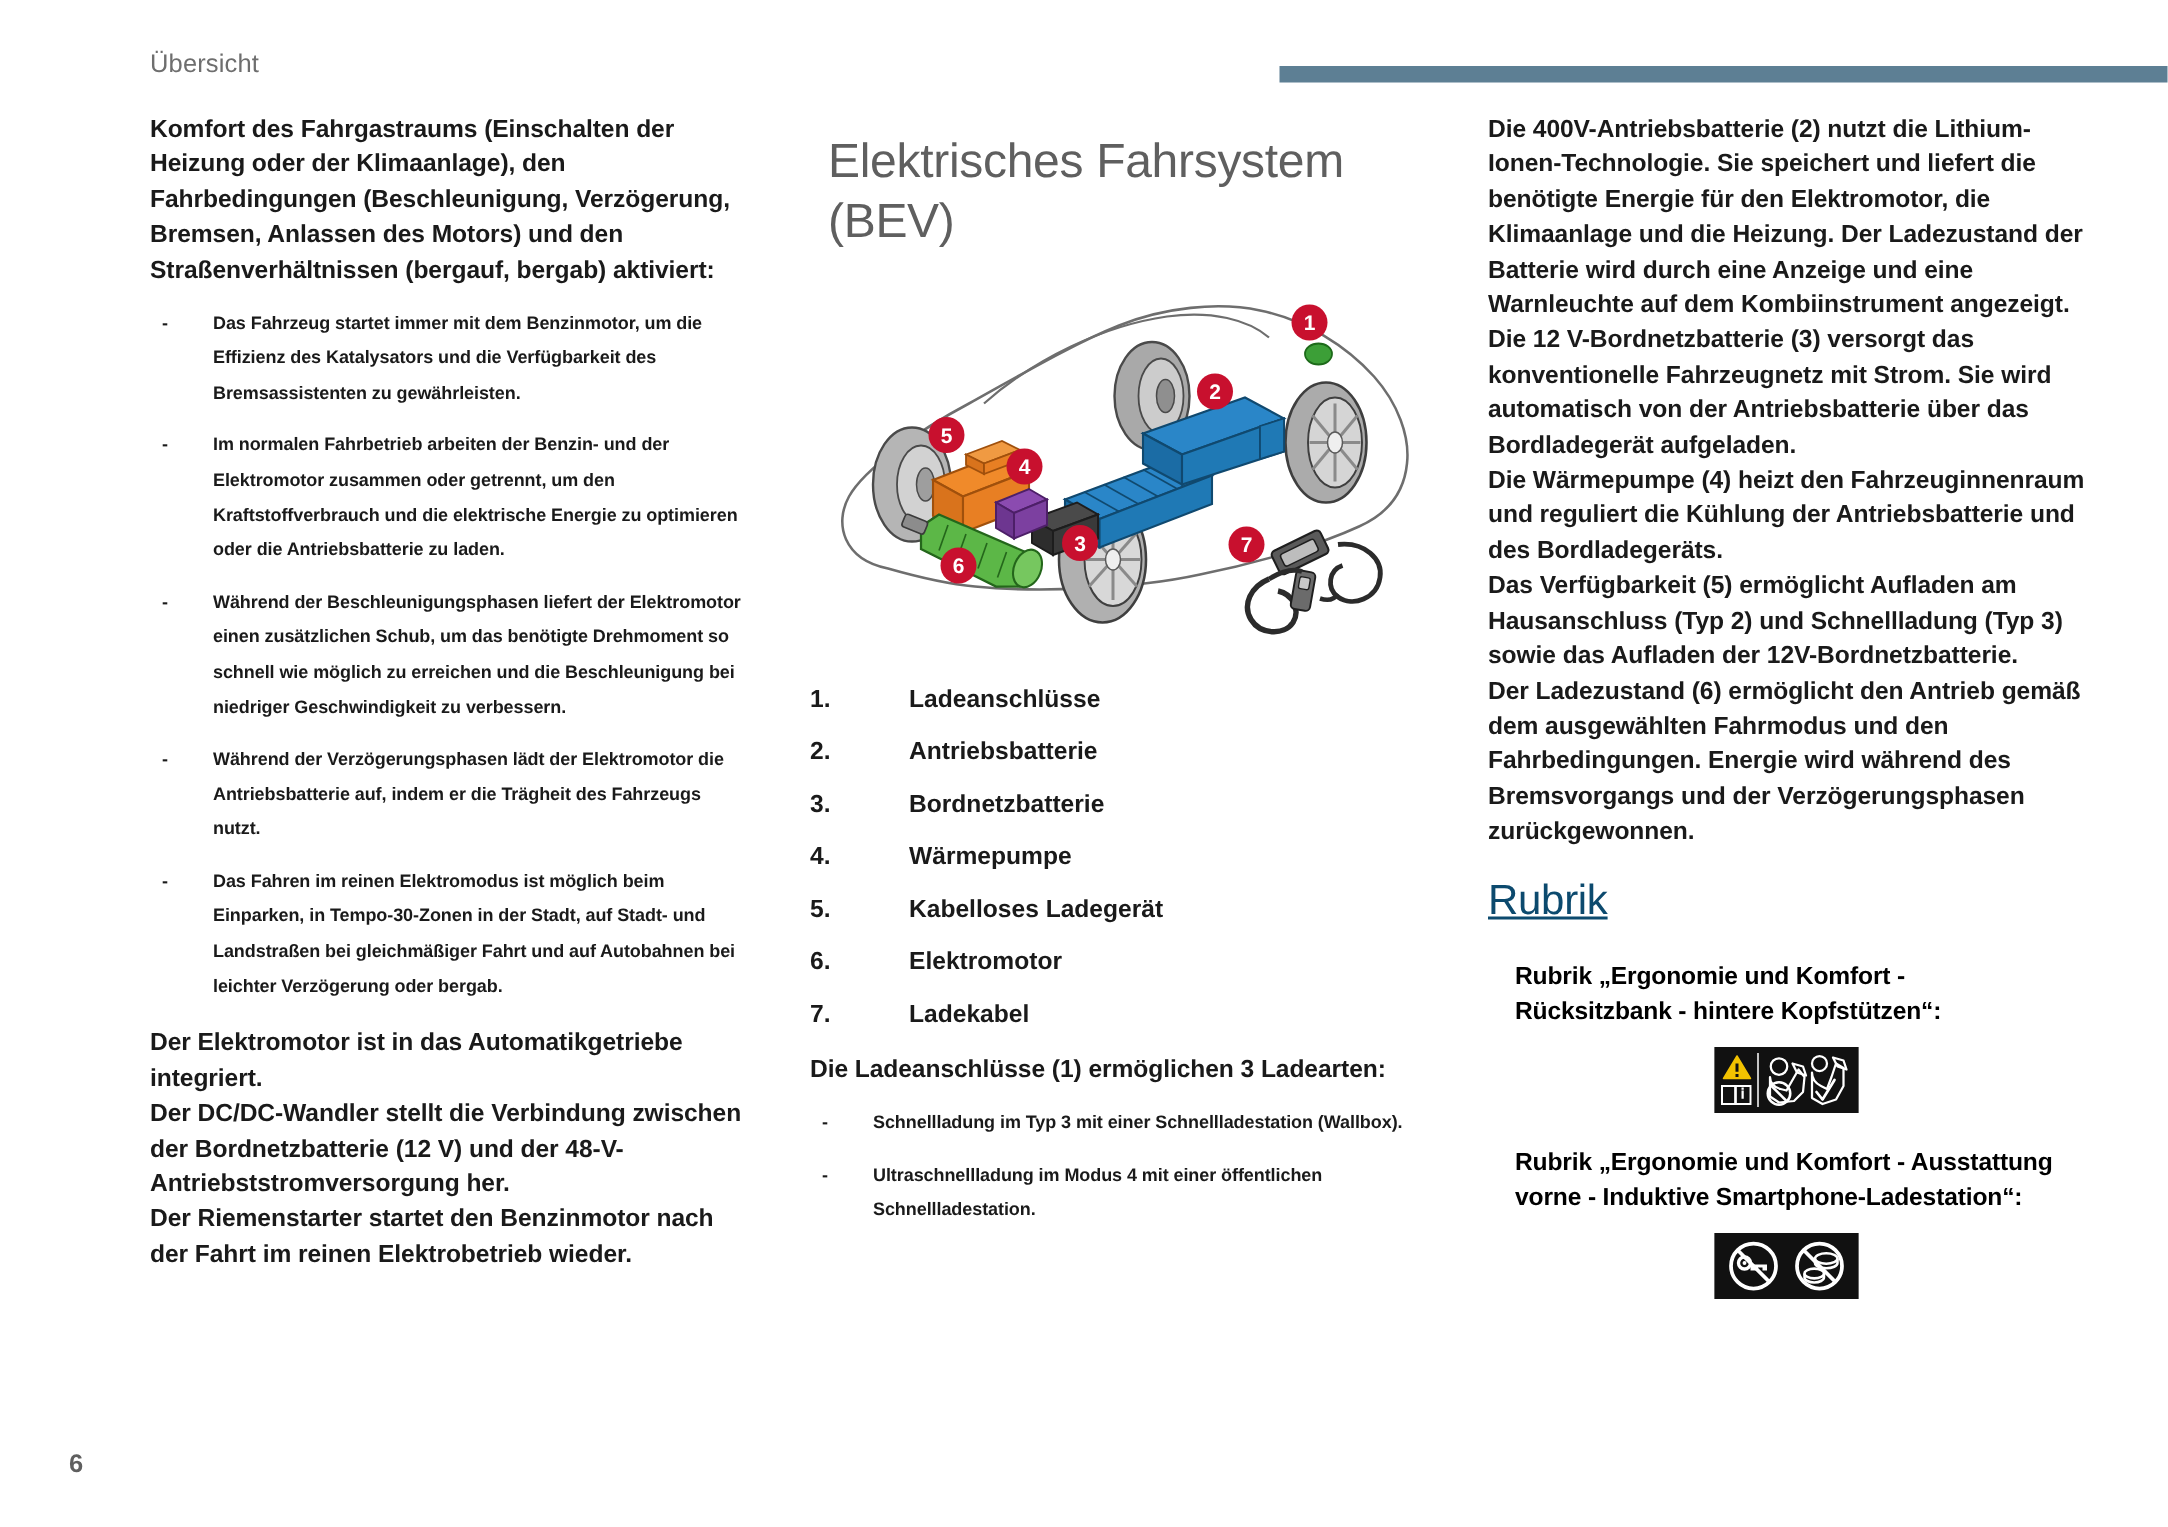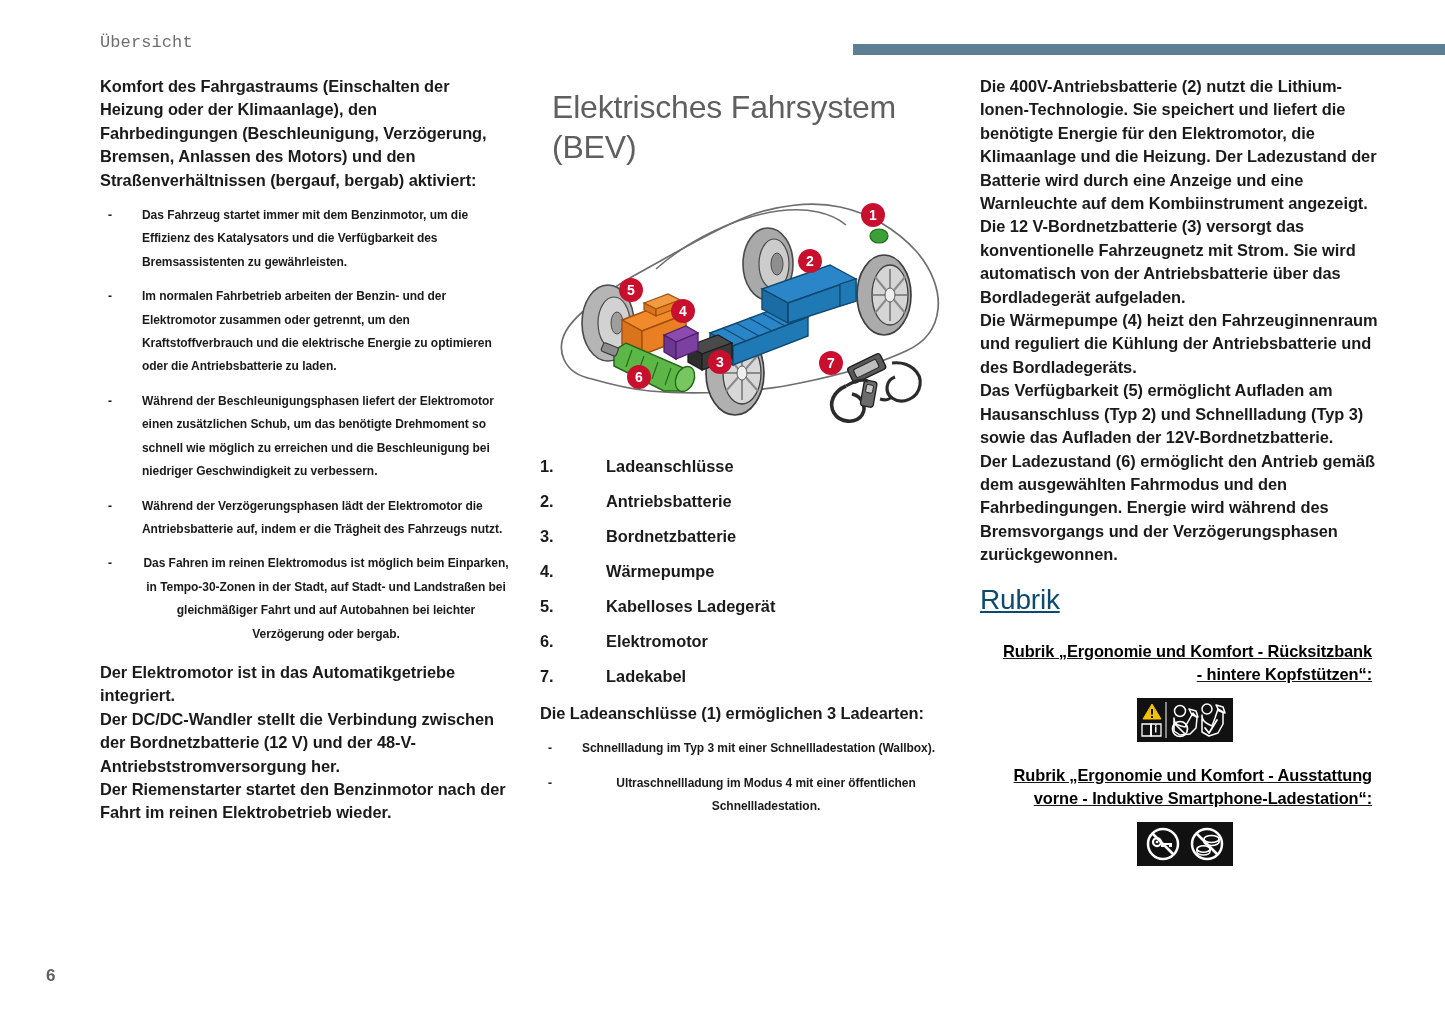--- a/index.html
+++ b/index.html
@@ -22,39 +22,38 @@
     top: 0; left: 0; right: 0;
     height: 62px;
   }
   .header-title {
     position: absolute;
     left: 100px;
     top: 33px;
     font-size: 17px;
     color: #6e6e6e;
     letter-spacing: 0.1px;
-    font-family: Liberation Mono, monospace;
   }
   .header-rule {
     position: absolute;
     left: 853px;
     top: 44px;
     width: 592px;
     height: 11px;
     background: #5d7f94;
   }
 
   
   .columns {
     position: absolute;
     top: 75px;
     left: 100px;
     width: 1290px;
     display: flex;
-    gap: 0;
+    gap: 12px;
   }
   .col {
     width: 410px;
     margin-right: 30px;
   }
   .col:last-child { margin-right: 0; }
 
   p.body {
     margin: 0;
     font-size: 16.4px;
@@ -75,21 +74,21 @@
   }
   ul.dash-list > li {
     position: relative;
     padding-left: 42px;
     margin-bottom: 11px;
     font-size: 12px;
     line-height: 23.4px;
     font-weight: 600;
     letter-spacing: -0.05px;
   }
-  ul.dash-list > li:last-child { margin-bottom: 0; text-align: center; }
+  ul.dash-list > li:last-child { margin-bottom: 0; }
   ul.dash-list > li::before {
     content: "-";
     position: absolute;
     left: 8px;
     top: 0;
     font-weight: 700;
   }
 
   
   h1.section-title {
@@ -135,22 +134,21 @@
   ol.num-list > li:last-child { margin-bottom: 0; }
   .num-idx {
     width: 66px;
     flex: 0 0 66px;
     font-weight: 800;
   }
 
   
   .rubrik-block {
     margin-top: 22px;
-    text-align: right;
-    text-decoration: underline;
+    text-align: left;
   }
   .rubrik-caption {
     font-size: 16.4px;
     line-height: 23px;
     font-weight: 800;
     color: #000;
     padding: 0 18px;
     letter-spacing: -0.1px;
   }
   .pictogram {

